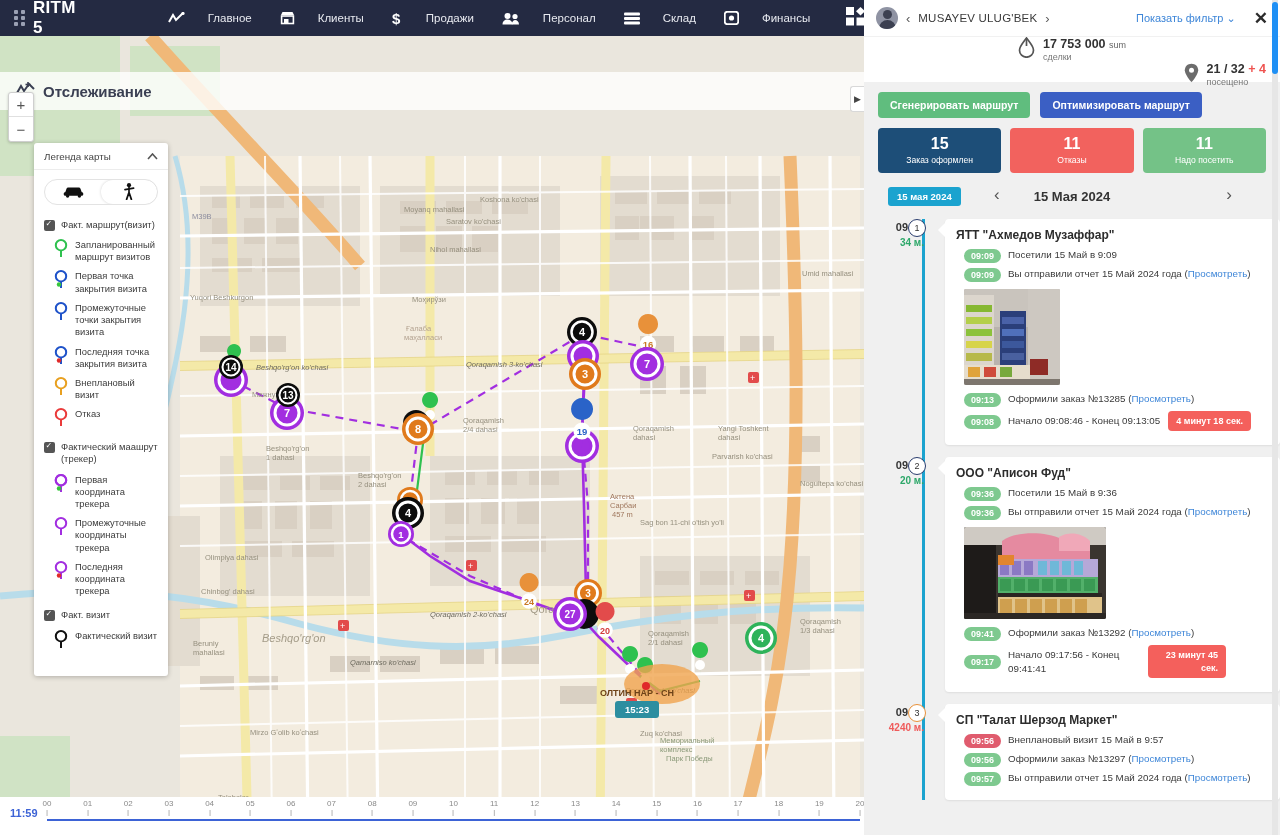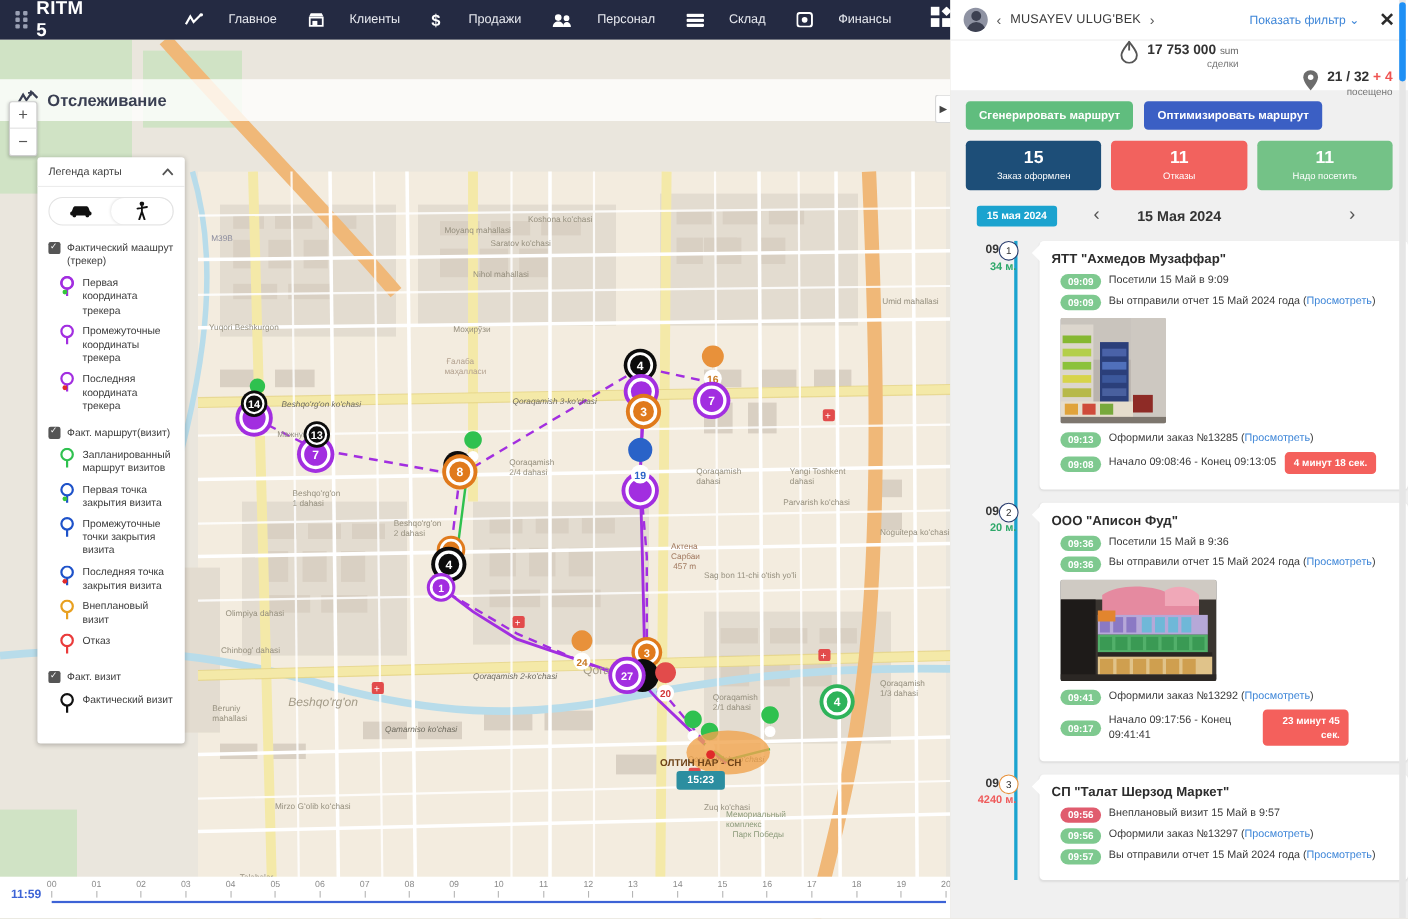--- a/index.html
+++ b/index.html
@@ -103,21 +103,21 @@
   .rp-nav-arrow { color:#5a5a5a; font-size: 13px; cursor:pointer; }
   .rp-name { font-size: 11.5px; color:#3a3a3a; letter-spacing:.2px; }
   .rp-filter { margin-left:auto; color:#3e86d8; font-size:11px; cursor:pointer; }
   .rp-close { font-size: 17px; color:#2b2b2b; margin-left: 10px; cursor:pointer; font-weight:bold;}
 
   .rp-stats { background:#fff; height: 46px; display:flex; align-items:center;
     border-top: 1px solid #f1f1f1; padding: 0 14px; flex-direction: column; }
   .rp-stat { display:flex; align-items:center; gap:8px; }
   .rp-stat .txt .v { font-size: 12.5px; font-weight:bold; color:#333; }
   .rp-stat .txt .v small { font-size: 9px; font-weight:normal; color:#666; }
-  .rp-stat .txt .s { font-size: 9px; color:#777; margin-top:1px;text-align:right; }
+  .rp-stat .txt .s { font-size: 9px; color:#777; margin-top:1px; }
   .rp-stat.right { margin-left:auto; }
   .plus4 { color:#ef5350; font-weight:bold; }
 
   .rp-actions { display:flex; gap:10px; padding: 10px 14px 0; }
   .btn { border:none; border-radius: 4px; color:#fff; font-size: 10.5px; font-weight:bold;
     padding: 7px 12px; cursor:pointer; font-family:"Liberation Sans", sans-serif; }
   .btn-green { background:#60bd7e; }
   .btn-blue { background:#3b5fc4; }
 
   .rp-cards { display:flex; gap:9px; padding: 10px 14px 12px; }
@@ -639,20 +639,83 @@
                   <circle cx="6" cy="2.2" r="2.1" fill="#111"></circle>
                   <path d="M6 4.4 L6 9.4 M6 9.4 L3.6 16.4 M6 9.4 L8.4 16.4 M2 6.6 L10.6 5.2" stroke="#111" stroke-width="1.7" fill="none" stroke-linecap="round"></path>
                 </svg>
             </span>
           </div>
         </div>
 
         <div>
           <div class="lg-check">
             <span class="box"></span>
+            <span class="lbl">Факт. маршрут(визит)</span>
+          </div>
+          <div class="lg-row">
+            <span class="pin">
+              <svg width="14" height="19" viewBox="0 0 14 19">
+                  <circle cx="7" cy="6.2" r="5.2" fill="none" stroke="#2fc14f" stroke-width="2"></circle>
+                  <path d="M7 11.4 L7 18" stroke="#2fc14f" stroke-width="2" fill="none"></path>
+                </svg>
+            </span>
+            <span class="txt">Запланированный маршрут визитов</span>
+          </div>
+          <div class="lg-row">
+            <span class="pin">
+              <svg width="14" height="19" viewBox="0 0 14 19">
+                  <circle cx="7" cy="6.2" r="5.2" fill="none" stroke="#1e52c9" stroke-width="2"></circle>
+                  <path d="M7 11.4 L7 18" stroke="#1e52c9" stroke-width="2" fill="none"></path>
+                  <circle cx="5" cy="14.5" r="2.2" fill="#35c63a"></circle>
+                </svg>
+            </span>
+            <span class="txt">Первая точка закрытия визита</span>
+          </div>
+          <div class="lg-row">
+            <span class="pin">
+              <svg width="14" height="19" viewBox="0 0 14 19">
+                  <circle cx="7" cy="6.2" r="5.2" fill="none" stroke="#1e52c9" stroke-width="2"></circle>
+                  <path d="M7 11.4 L7 18" stroke="#1e52c9" stroke-width="2" fill="none"></path>
+                </svg>
+            </span>
+            <span class="txt">Промежуточные точки закрытия визита</span>
+          </div>
+          <div class="lg-row">
+            <span class="pin">
+              <svg width="14" height="19" viewBox="0 0 14 19">
+                  <circle cx="7" cy="6.2" r="5.2" fill="none" stroke="#1e52c9" stroke-width="2"></circle>
+                  <path d="M7 11.4 L7 18" stroke="#1e52c9" stroke-width="2" fill="none"></path>
+                  <circle cx="5" cy="14.5" r="2.2" fill="#e02a2a"></circle>
+                </svg>
+            </span>
+            <span class="txt">Последняя точка закрытия визита</span>
+          </div>
+          <div class="lg-row">
+            <span class="pin">
+              <svg width="14" height="19" viewBox="0 0 14 19">
+                  <circle cx="7" cy="6.2" r="5.2" fill="none" stroke="#e8a020" stroke-width="2"></circle>
+                  <path d="M7 11.4 L7 18" stroke="#e8a020" stroke-width="2" fill="none"></path>
+                </svg>
+            </span>
+            <span class="txt">Внеплановый визит</span>
+          </div>
+          <div class="lg-row">
+            <span class="pin">
+              <svg width="14" height="19" viewBox="0 0 14 19">
+                  <circle cx="7" cy="6.2" r="5.2" fill="none" stroke="#ea3b3b" stroke-width="2"></circle>
+                  <path d="M7 11.4 L7 18" stroke="#ea3b3b" stroke-width="2" fill="none"></path>
+                </svg>
+            </span>
+            <span class="txt">Отказ</span>
+          </div>
+        </div>
+
+        <div>
+          <div class="lg-check">
+            <span class="box"></span>
             <span class="lbl">Фактический маашрут (трекер)</span>
           </div>
           <div class="lg-row">
             <span class="pin">
               <svg width="14" height="19" viewBox="0 0 14 19">
                   <path d="M7 1 a5.2 5.2 0 1 1 -0.1 0 M7 11.4 L7 18" fill="none" stroke="#a22ee0" stroke-width="2"></path>
                   <circle cx="7" cy="6.2" r="5.2" fill="none" stroke="#a22ee0" stroke-width="2"></circle>
                   <circle cx="5" cy="14.5" r="2.2" fill="#35c63a"></circle>
                 </svg>
             </span>
@@ -669,83 +732,20 @@
           </div>
           <div class="lg-row">
             <span class="pin">
               <svg width="14" height="19" viewBox="0 0 14 19">
                   <circle cx="7" cy="6.2" r="5.2" fill="none" stroke="#a22ee0" stroke-width="2"></circle>
                   <path d="M7 11.4 L7 18" stroke="#a22ee0" stroke-width="2" fill="none"></path>
                   <circle cx="5" cy="14.5" r="2.2" fill="#e02a2a"></circle>
                 </svg>
             </span>
             <span class="txt">Последняя координата трекера</span>
-          </div>
-        </div>
-
-        <div>
-          <div class="lg-check">
-            <span class="box"></span>
-            <span class="lbl">Факт. маршрут(визит)</span>
-          </div>
-          <div class="lg-row">
-            <span class="pin">
-              <svg width="14" height="19" viewBox="0 0 14 19">
-                  <circle cx="7" cy="6.2" r="5.2" fill="none" stroke="#2fc14f" stroke-width="2"></circle>
-                  <path d="M7 11.4 L7 18" stroke="#2fc14f" stroke-width="2" fill="none"></path>
-                </svg>
-            </span>
-            <span class="txt">Запланированный маршрут визитов</span>
-          </div>
-          <div class="lg-row">
-            <span class="pin">
-              <svg width="14" height="19" viewBox="0 0 14 19">
-                  <circle cx="7" cy="6.2" r="5.2" fill="none" stroke="#1e52c9" stroke-width="2"></circle>
-                  <path d="M7 11.4 L7 18" stroke="#1e52c9" stroke-width="2" fill="none"></path>
-                  <circle cx="5" cy="14.5" r="2.2" fill="#35c63a"></circle>
-                </svg>
-            </span>
-            <span class="txt">Первая точка закрытия визита</span>
-          </div>
-          <div class="lg-row">
-            <span class="pin">
-              <svg width="14" height="19" viewBox="0 0 14 19">
-                  <circle cx="7" cy="6.2" r="5.2" fill="none" stroke="#1e52c9" stroke-width="2"></circle>
-                  <path d="M7 11.4 L7 18" stroke="#1e52c9" stroke-width="2" fill="none"></path>
-                </svg>
-            </span>
-            <span class="txt">Промежуточные точки закрытия визита</span>
-          </div>
-          <div class="lg-row">
-            <span class="pin">
-              <svg width="14" height="19" viewBox="0 0 14 19">
-                  <circle cx="7" cy="6.2" r="5.2" fill="none" stroke="#1e52c9" stroke-width="2"></circle>
-                  <path d="M7 11.4 L7 18" stroke="#1e52c9" stroke-width="2" fill="none"></path>
-                  <circle cx="5" cy="14.5" r="2.2" fill="#e02a2a"></circle>
-                </svg>
-            </span>
-            <span class="txt">Последняя точка закрытия визита</span>
-          </div>
-          <div class="lg-row">
-            <span class="pin">
-              <svg width="14" height="19" viewBox="0 0 14 19">
-                  <circle cx="7" cy="6.2" r="5.2" fill="none" stroke="#e8a020" stroke-width="2"></circle>
-                  <path d="M7 11.4 L7 18" stroke="#e8a020" stroke-width="2" fill="none"></path>
-                </svg>
-            </span>
-            <span class="txt">Внеплановый визит</span>
-          </div>
-          <div class="lg-row">
-            <span class="pin">
-              <svg width="14" height="19" viewBox="0 0 14 19">
-                  <circle cx="7" cy="6.2" r="5.2" fill="none" stroke="#ea3b3b" stroke-width="2"></circle>
-                  <path d="M7 11.4 L7 18" stroke="#ea3b3b" stroke-width="2" fill="none"></path>
-                </svg>
-            </span>
-            <span class="txt">Отказ</span>
           </div>
         </div>
 
         <div>
           <div class="lg-check">
             <span class="box"></span>
             <span class="lbl">Факт. визит</span>
           </div>
           <div class="lg-row">
             <span class="pin">

